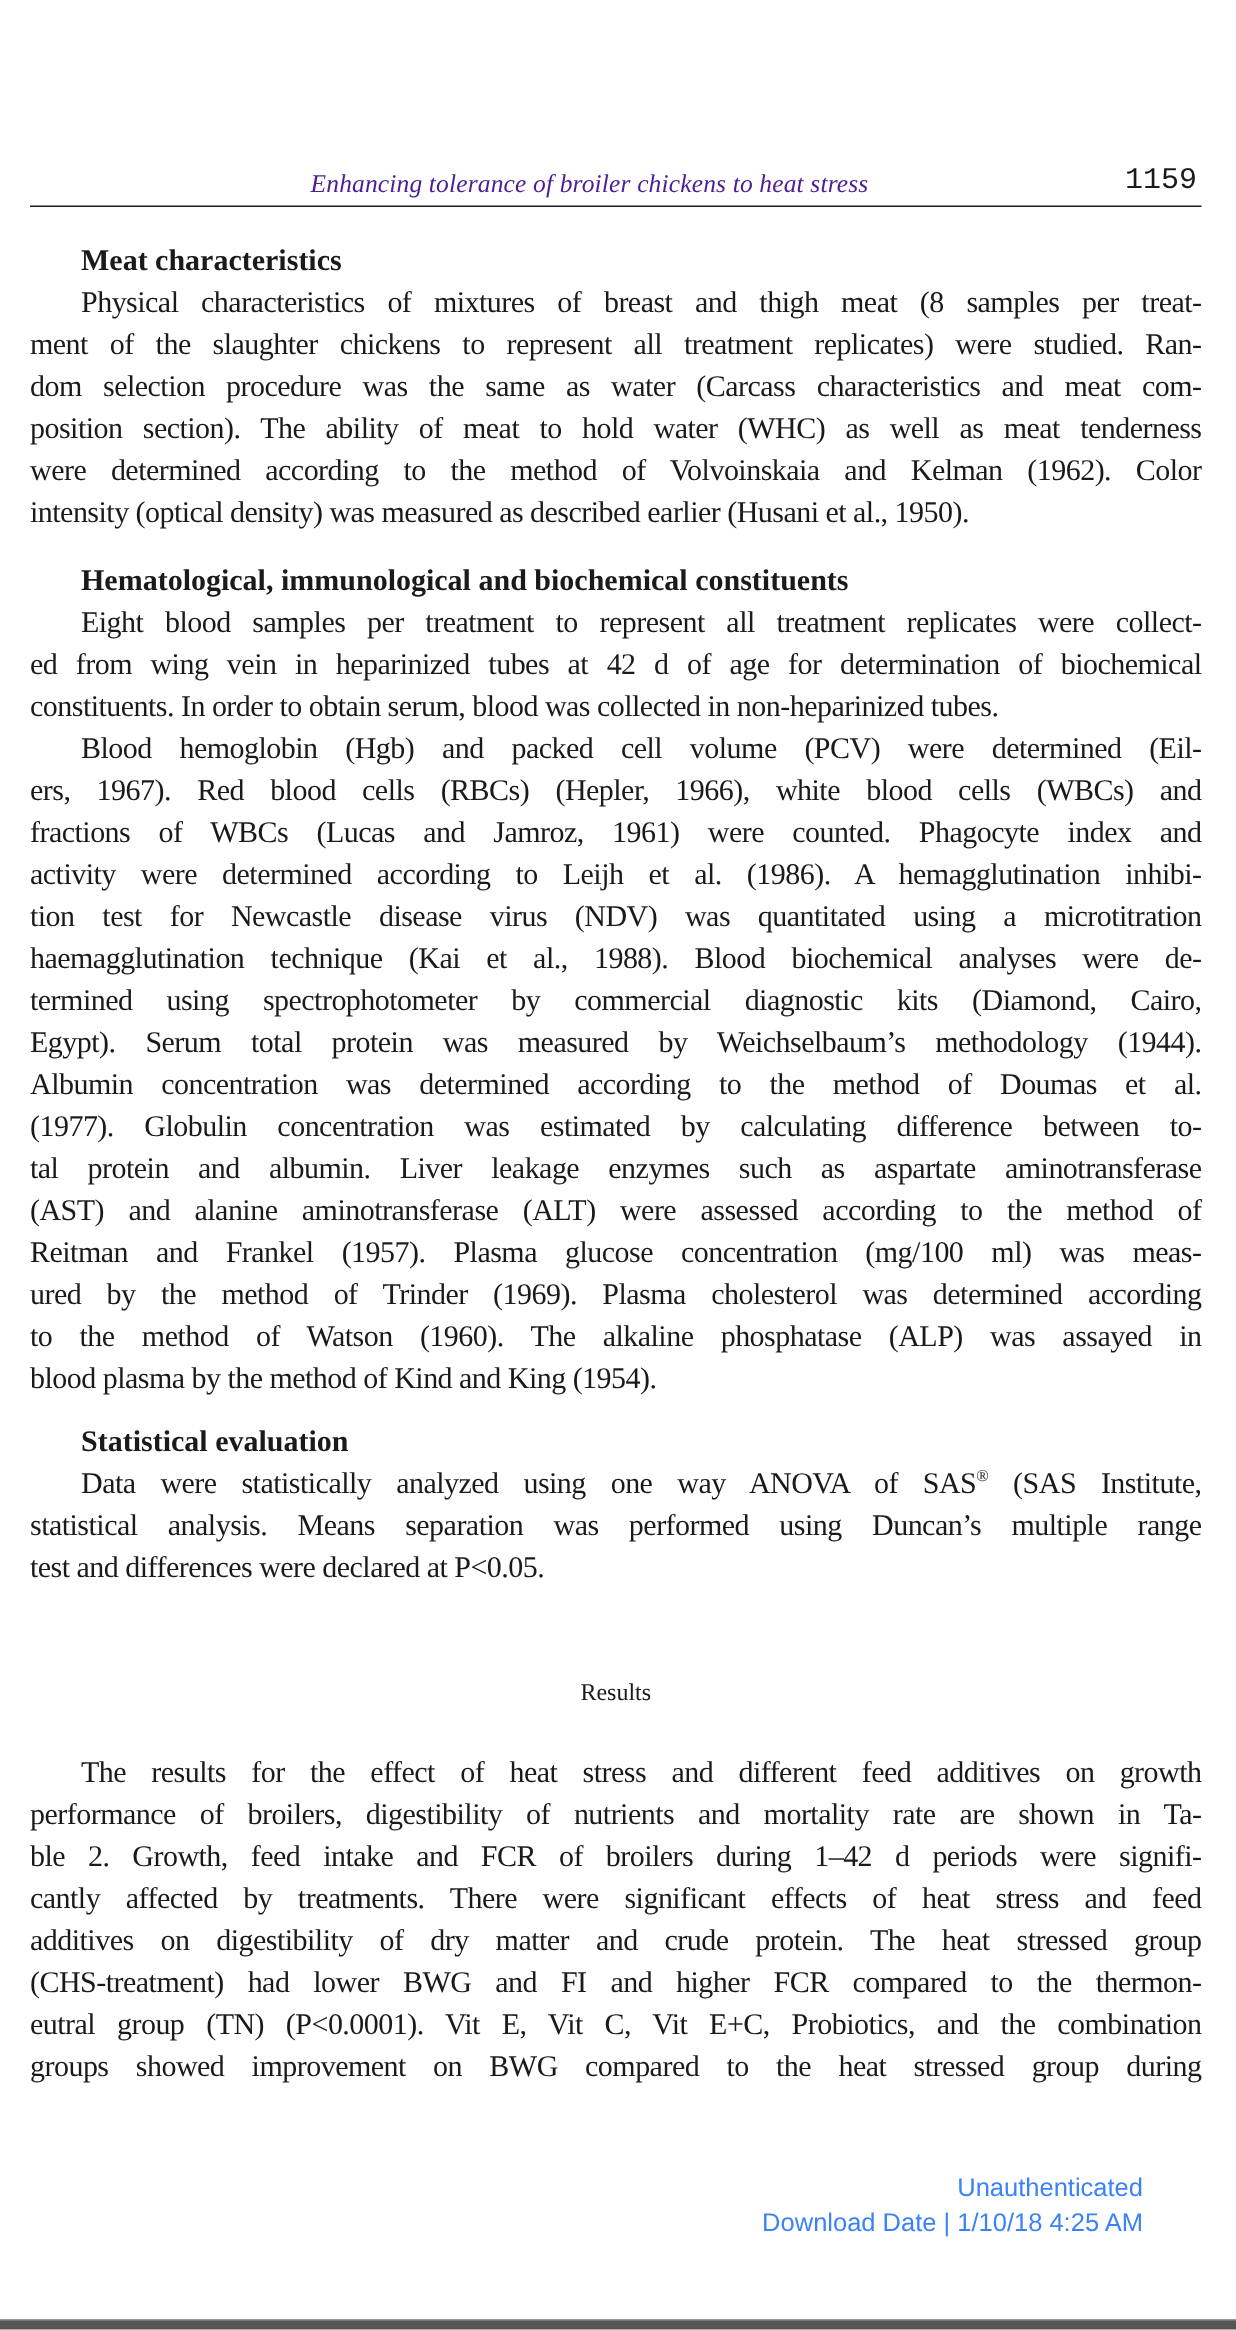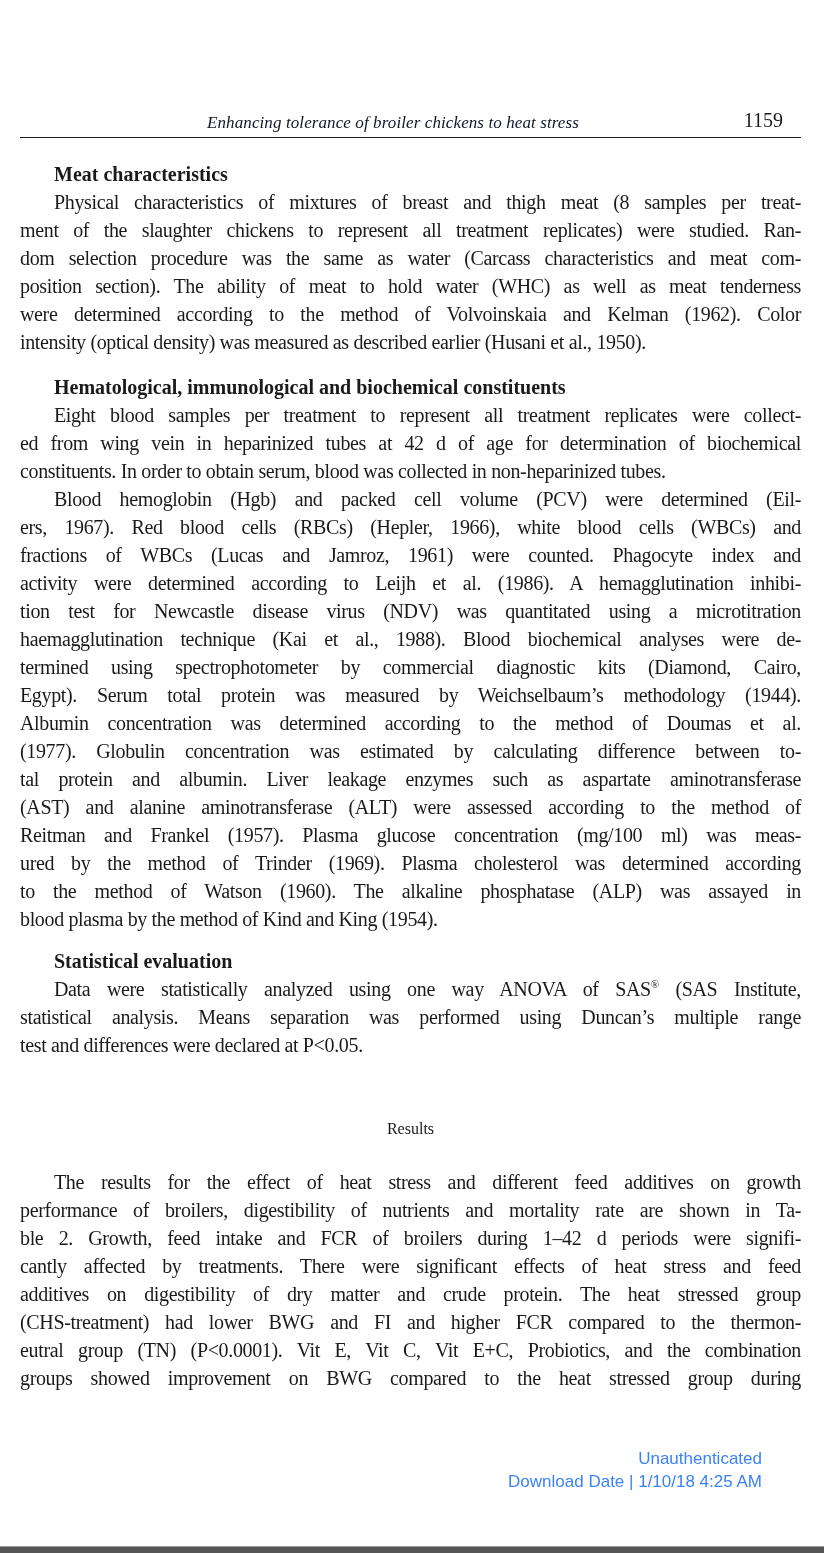--- a/index.html
+++ b/index.html
@@ -30,29 +30,30 @@
       height: 29px;
       border-bottom: 1.3px solid #1a1a1a;
     }
     .running-title {
       position: absolute;
       left: 187px;
       top: 5px;
       font-style: italic;
       font-size: 17px;
       letter-spacing: 0.1px;
-      color: #0f172a;
+      color: #4c1d95;
       white-space: nowrap;
     }
     .page-number {
       position: absolute;
-      right: 18px;
+      right: 3px;
       top: 1px;
       font-size: 20px;
       color: #1a1a1a;
+      font-family: Liberation Mono, monospace;
     }
     .content {
       position: absolute;
       left: 20px;
       top: 160px;
       width: 781px;
     }
     .section-heading {
       font-weight: bold;
       font-size: 20px;

